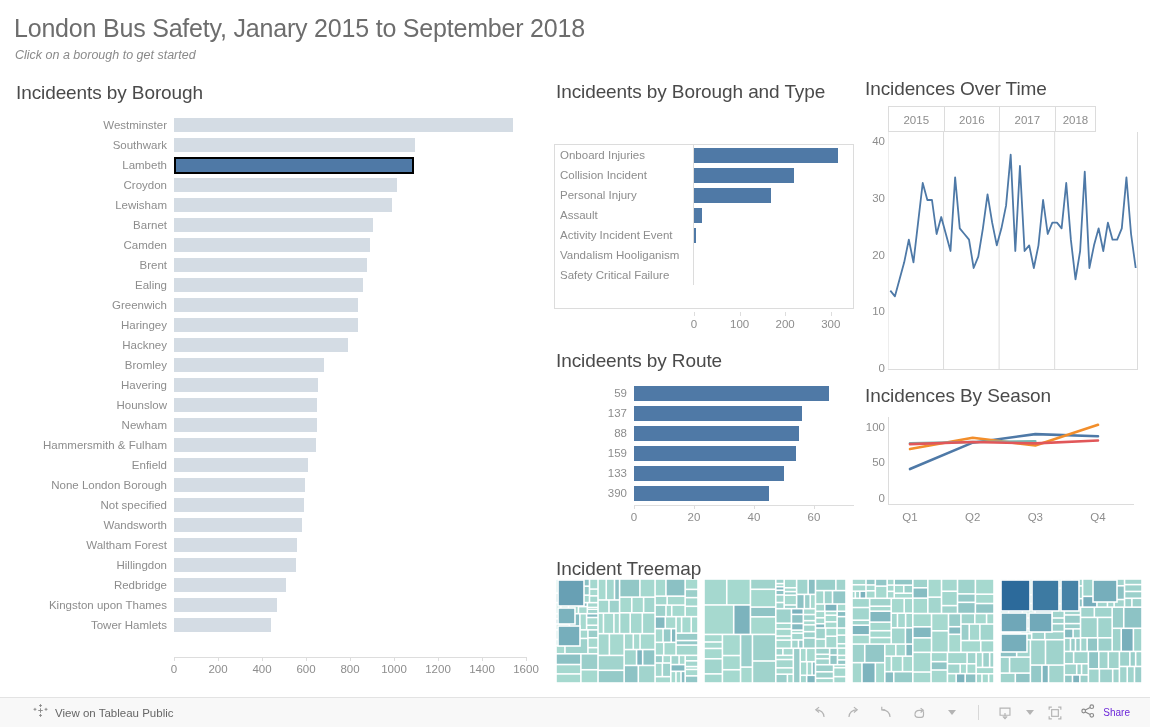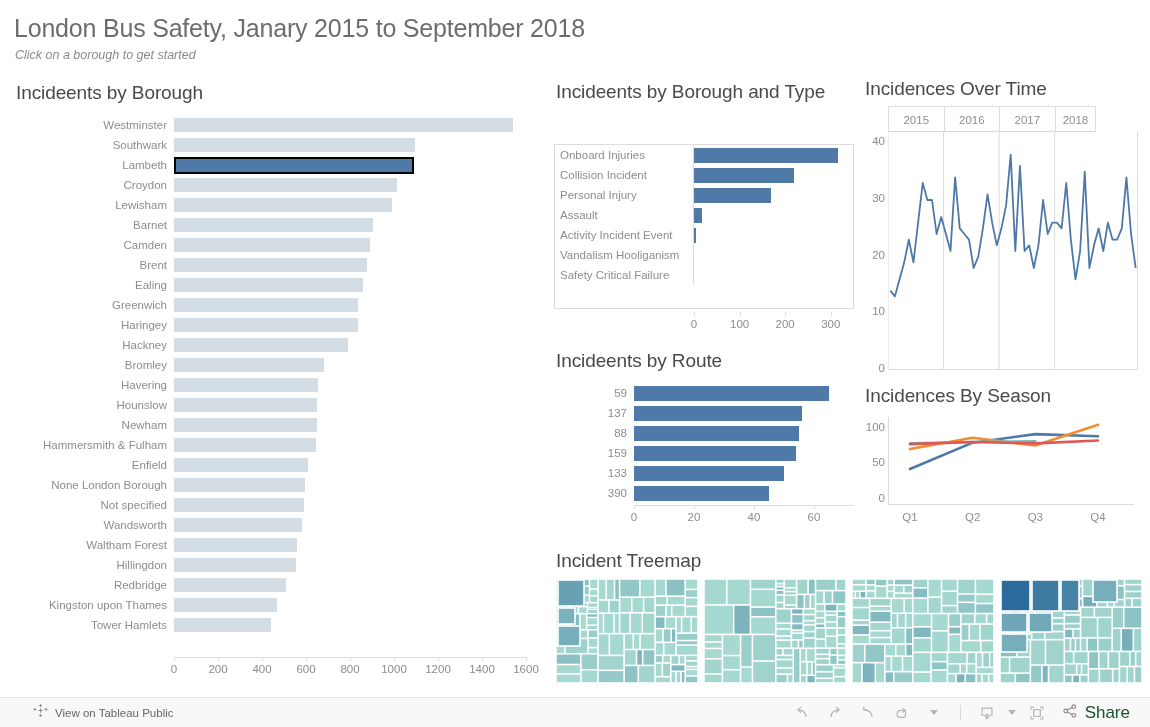--- a/index.html
+++ b/index.html
@@ -92,39 +92,39 @@
 
   
   #seasonPanel { position:absolute; left:863px; top:385px; width:280px; height:150px; }
   #seasonPanel .panel-title { position:absolute; left:2px; top:0; }
   #seasonChartWrap { position:absolute; left:25px; top:32px; width:250px; height:115px; }
   .sn-ylbl { position:absolute; right:0; font-size:11.5px; color:#8d8d8d; text-align:right; }
   .sn-xlbl { position:absolute; font-size:11.5px; color:#8d8d8d; text-align:center; }
 
   
   #treePanel { position:absolute; left:554px; top:546px; width:590px; height:145px; }
-  #treePanel .panel-title { position:absolute; left:2px; top:4px; }
+  #treePanel .panel-title { position:absolute; left:2px; top:12px; }
   #treeSvgWrap { position:absolute; left:2px; top:33px; width:586px; height:104px; }
 
   
   #toolbar {
     position:absolute; left:0; bottom:0; width:1150px; height:30px;
     background:#f8f8f8; border-top:1px solid #e3e3e3;
     display:flex; align-items:center;
   }
   #tbLeft { display:flex; align-items:center; padding-left:33px; gap:7px; }
   #tbLeft .tb-text { font-size:11.5px; color:#666; white-space:nowrap; }
   #tbRight { margin-left:auto; display:flex; align-items:center; gap:3px; padding-right:14px; }
   .tb-btn {
     width:30px; height:24px; display:flex; align-items:center; justify-content:center;
     color:#b4b4b4;
   }
   .tb-sep { width:1px; height:15px; background:#d8d8d8; margin:0 8px; }
   .tb-share { display:flex; align-items:center; gap:6px; padding:0 6px; }
-  .tb-share .lbl { font-size:17px; color:#14532d; }
+  .tb-share .lbl { font-size:10px; color:#6d28d9; }
   .caret { width:0;height:0;border-left:4px solid transparent;border-right:4px solid transparent;border-top:5px solid #b4b4b4; }
 </style>
 </head>
 <body>
 
 <div id="dashboard">
 
   <div class="dash-title">London Bus Safety, Janary 2015 to September 2018</div>
   <div class="dash-subtitle">Click on a borough to get started</div>
 

